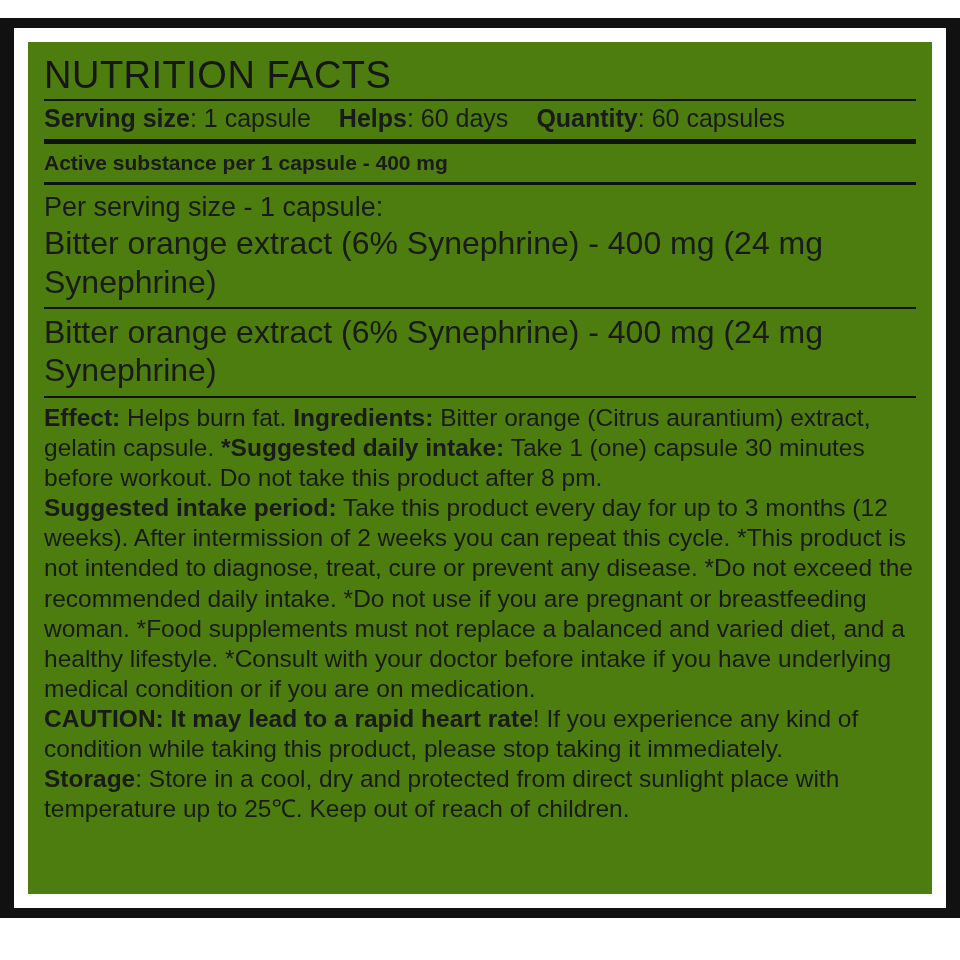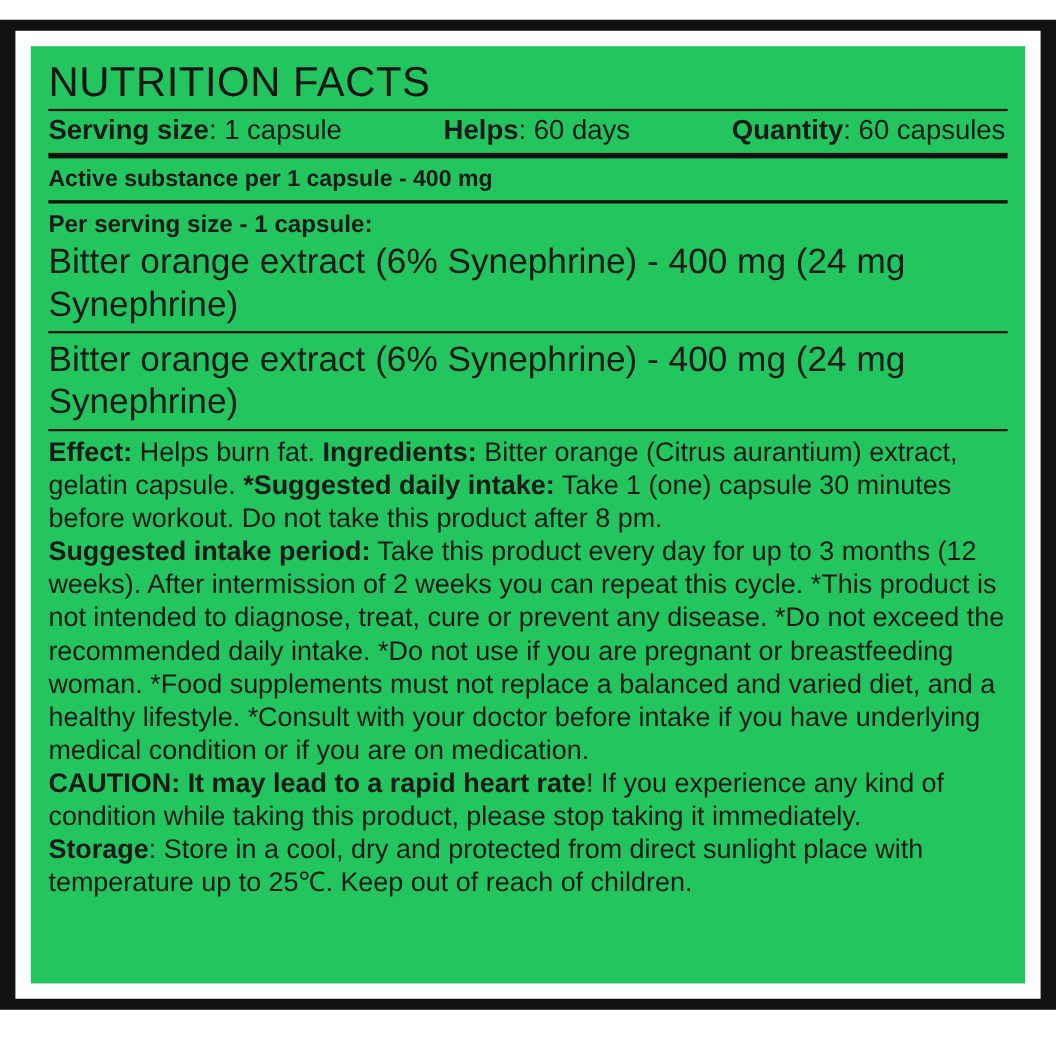--- a/index.html
+++ b/index.html
@@ -26,21 +26,21 @@
     border-left: 14px solid #111111;
     border-right: 14px solid #111111;
     box-sizing: border-box;
   }
   .inner {
     position: absolute;
     left: 14px;
     top: 14px;
     right: 14px;
     bottom: 14px;
-    background: #22c55e;
+    background: #4d7c0f;
     box-sizing: border-box;
     padding: 8px 16px 6px 16px;
   }
   .title {
     font-size: 38px;
     letter-spacing: 0.5px;
     font-weight: 400;
     line-height: 1.05;
     margin: 6px 0 2px 0;
     color: #161616;
@@ -52,37 +52,38 @@
   .rule-med {
     border-bottom: 3px solid #111111;
     margin: 4px 0 3px 0;
   }
   .rule-thin {
     border-bottom: 2px solid #111111;
     margin: 3px 0 3px 0;
   }
   .serving-row {
     display: flex;
-    justify-content: space-between;
+    justify-content: flex-start;
     align-items: baseline;
     font-size: 25px;
     line-height: 1.15;
     padding: 0 2px 2px 0;
+    gap: 28px;
   }
   .serving-row .cell { white-space: nowrap; }
   .serving-row .lbl { font-weight: bold; }
   .block {
     font-size: 21px;
     line-height: 1.2;
     padding: 3px 0 3px 0;
   }
   .block.bold { font-weight: bold; }
   .sub-head {
-    font-size: 22px;
-    font-weight: bold;
+    font-size: 27px;
+    font-weight: normal;
     line-height: 1.2;
     padding: 3px 0 0 0;
   }
   .sub-body {
     font-size: 32px;
     line-height: 1.2;
     padding: 1px 0 3px 0;
   }
   .para {
     font-size: 24.5px;

